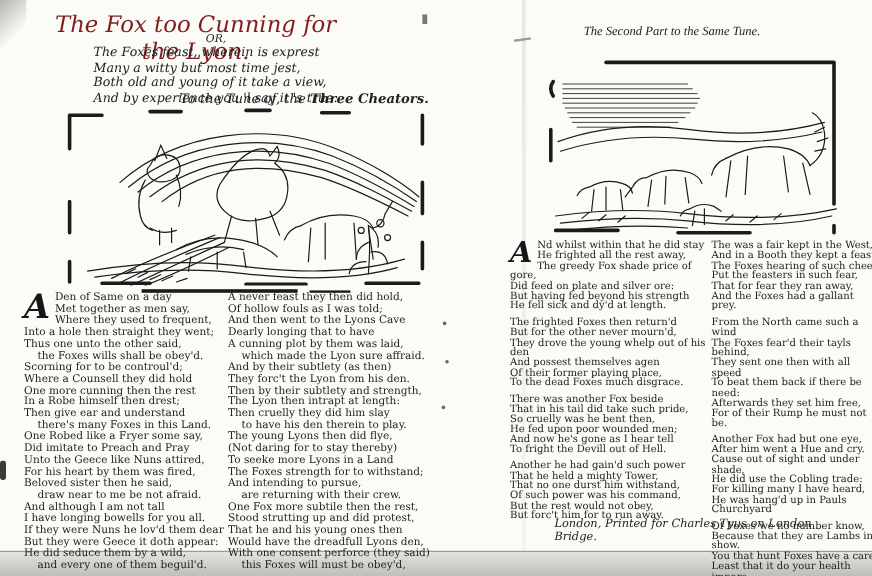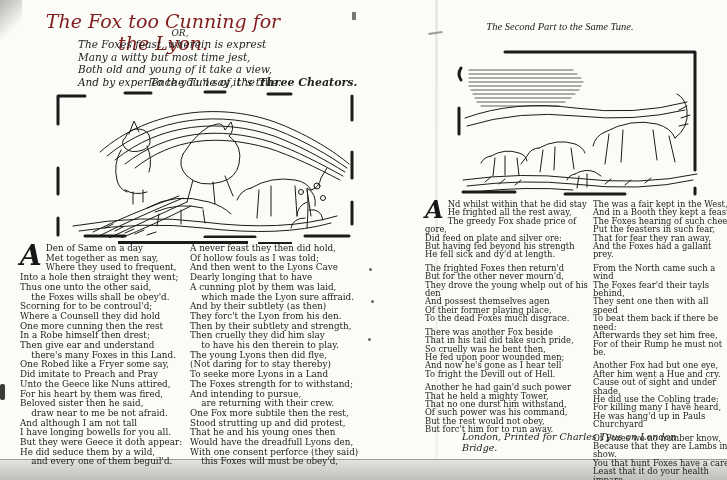--- a/index.html
+++ b/index.html
@@ -130,34 +130,36 @@
     <div class="verse-line">Then give ear and understand</div>
     <div class="verse-line">    there's many Foxes in this Land.</div>
     <div class="verse-line">One Robed like a Fryer some say,</div>
     <div class="verse-line">Did imitate to Preach and Pray</div>
     <div class="verse-line">Unto the Geece like Nuns attired,</div>
     <div class="verse-line">For his heart by them was fired,</div>
     <div class="verse-line">Beloved sister then he said,</div>
     <div class="verse-line">    draw near to me be not afraid.</div>
     <div class="verse-line">And although I am not tall</div>
     <div class="verse-line">I have longing bowells for you all.</div>
+    <div class="verse-line">If they were Nuns he lov'd them dear</div>
     <div class="verse-line">But they were Geece it doth appear:</div>
     <div class="verse-line">He did seduce them by a wild,</div>
     <div class="verse-line">    and every one of them beguil'd.</div>
   </div>
 <div class="abs col lcol2">
     <div class="verse-line">A never feast they then did hold,</div>
     <div class="verse-line">Of hollow fouls as I was told;</div>
     <div class="verse-line">And then went to the Lyons Cave</div>
     <div class="verse-line">Dearly longing that to have</div>
     <div class="verse-line">A cunning plot by them was laid,</div>
     <div class="verse-line">    which made the Lyon sure affraid.</div>
     <div class="verse-line">And by their subtlety (as then)</div>
     <div class="verse-line">They forc't the Lyon from his den.</div>
     <div class="verse-line">Then by their subtlety and strength,</div>
+    <div class="verse-line">The Lyon then intrapt at length:</div>
     <div class="verse-line">Then cruelly they did him slay</div>
     <div class="verse-line">    to have his den therein to play.</div>
     <div class="verse-line">The young Lyons then did flye,</div>
     <div class="verse-line">(Not daring for to stay thereby)</div>
     <div class="verse-line">To seeke more Lyons in a Land</div>
     <div class="verse-line">The Foxes strength for to withstand;</div>
     <div class="verse-line">And intending to pursue,</div>
     <div class="verse-line">    are returning with their crew.</div>
     <div class="verse-line">One Fox more subtile then the rest,</div>
     <div class="verse-line">Stood strutting up and did protest,</div>

